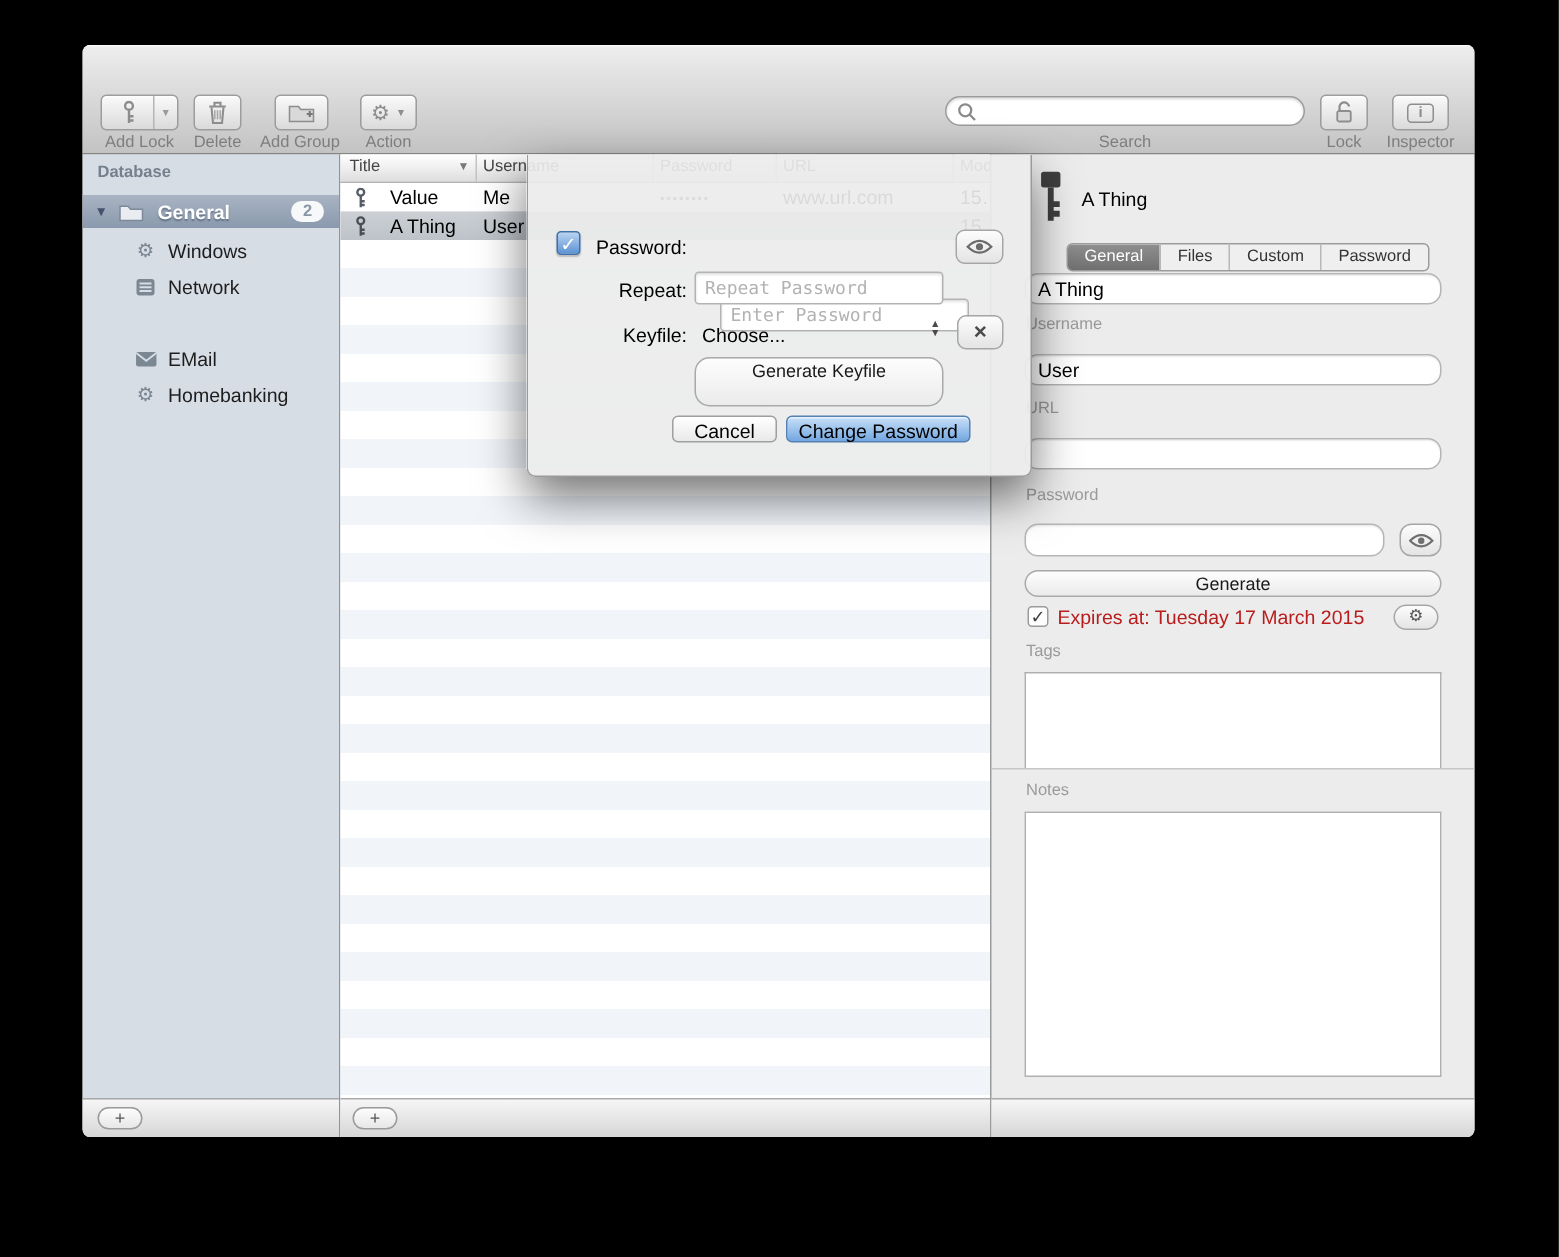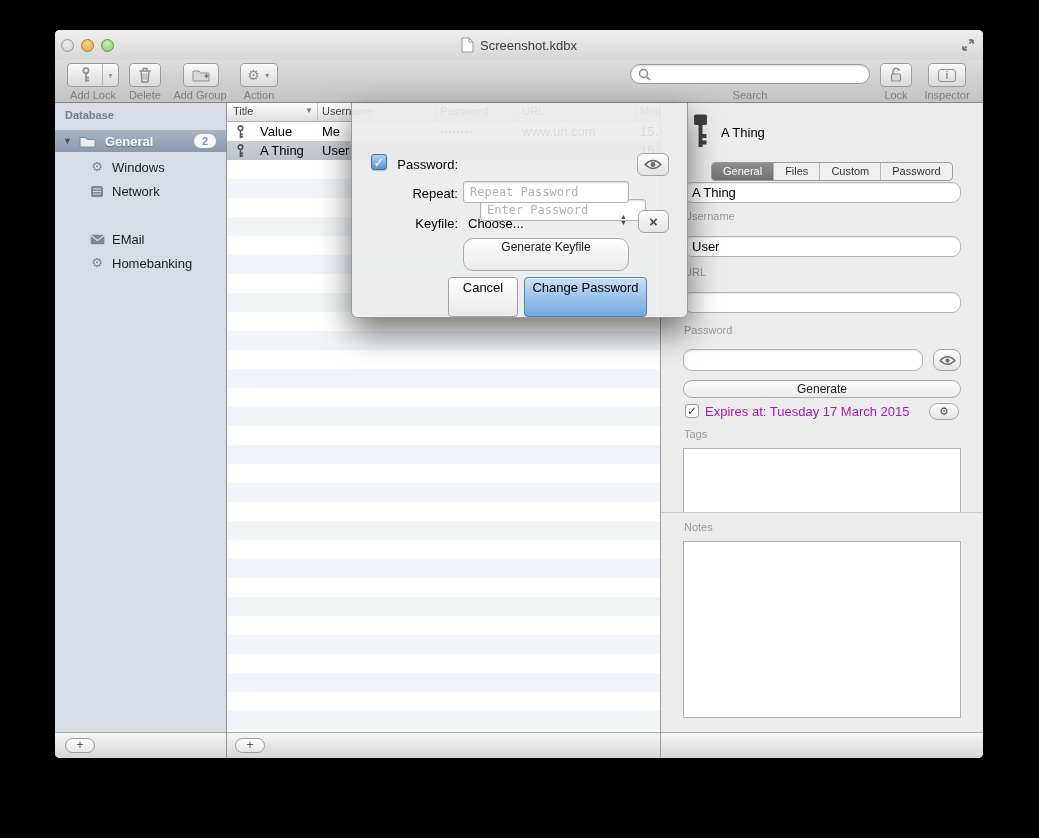--- a/index.html
+++ b/index.html
@@ -94,50 +94,33 @@
 
   
   .sheet{position:absolute;left:296px;top:73px;width:337px;height:215px;background:rgba(236,236,236,.92);
     border:1px solid rgba(110,110,110,.65);border-top:none;border-radius:0 0 6px 6px;
     box-shadow:0 14px 32px rgba(0,0,0,.55);}
   .dlg-label{position:absolute;width:66px;text-align:right;font-size:13px;color:#000;}
   .dlg-field{position:absolute;width:166px;height:22px;border:1px solid #b3b3b3;border-radius:3px;background:#fff;
     box-shadow:inset 0 1px 2px rgba(0,0,0,.15);font-size:12px;padding:0 6px;outline:none;color:#000;}
   .dlg-field::placeholder,.mono-ph::placeholder{color:#b2b2b2;font-family:"DejaVu Sans Mono",monospace;font-size:12px;}
   .stepper{position:absolute;display:flex;flex-direction:column;align-items:center;color:#4a4a4a;font-size:7px;line-height:6px;}
-  .dlg-btn{position:absolute;height:40px;border:1px solid #9f9f9f;border-radius:4px;
+  .dlg-btn{position:absolute;height:18px;border:1px solid #9f9f9f;border-radius:4px;
     background:linear-gradient(#ffffff,#e9e9e9);font-size:13px;color:#000;text-align:center;line-height:20px;}
   .dlg-btn.primary{background:linear-gradient(#c8e0f8,#74a7e0);border-color:#5480b2;box-shadow:inset 0 1px 0 rgba(255,255,255,.6);}
   .popup-text{position:absolute;font-size:13px;color:#000;}
 </style>
 </head>
 <body>
 
 <div id="stage">
   <div id="window">
 
     <div class="chrome-top"></div>
 
-    <div class="titlebar">
-      <span class="tl close"></span>
-      <span class="tl min"></span>
-      <span class="tl zoom"></span>
-      <span class="doc-icon">
-        <svg width="13" height="16" viewBox="0 0 13 16">
-            <path d="M1 1 h7 l4 4 v10 h-11 z" fill="#fdfdfd" stroke="#9a9a9a"></path>
-            <path d="M8 1 v4 h4" fill="none" stroke="#9a9a9a"></path>
-          </svg>
-      </span>
-      <span class="win-title">Screenshot.kdbx</span>
-      <span class="fullscreen">
-        <svg width="16" height="16" viewBox="0 0 16 16">
-            <path d="M9.5 6.5 L13 3 M13 3 h-4 M13 3 v4 M6.5 9.5 L3 13 M3 13 h4 M3 13 v-4" stroke="#6f6f6f" stroke-width="1.6" fill="none"></path>
-          </svg>
-      </span>
-    </div>
 
     <div class="toolbar">
       <div class="tb-btn" style="left:12px;width:52px;">
         <span class="keyglyph" style="margin-right:14px;">
           <svg width="10" height="16" viewBox="0 0 10 16">
               <circle cx="5" cy="3.6" r="2.6" fill="none" stroke="#8d8d8d" stroke-width="1.6"></circle>
               <path d="M5 6.4 V15 M5 10.5 h3 M5 13.3 h3" stroke="#8d8d8d" stroke-width="1.6" fill="none"></path>
             </svg>
         </span>
         <span class="tb-split">▼</span>
@@ -322,21 +305,21 @@
             <svg width="17" height="11" viewBox="0 0 24 14">
                 <path d="M1.5 7 Q12 -3.5 22.5 7 Q12 17.5 1.5 7 Z" fill="none" stroke="#6f6f6f" stroke-width="2"></path>
                 <circle cx="12" cy="7" r="3" fill="#6f6f6f"></circle>
               </svg>
           </span>
         </span>
 
         <div class="pill-btn" style="left:22px;top:277px;width:278px;height:18px;line-height:16px;">Generate</div>
 
         <span class="checkbox checked" style="position:absolute;left:24px;top:301px;"></span>
-        <span style="position:absolute;left:44px;top:301px;font-size:13px;color:#a21caf;">Expires at: Tuesday 17 March 2015</span>
+        <span style="position:absolute;left:44px;top:301px;font-size:13px;color:#b91c1c;">Expires at: Tuesday 17 March 2015</span>
         <span class="icon-btn" style="left:268px;top:300px;width:30px;height:17px;border-radius:9px;">
           <span style="font-size:11px;color:#555;line-height:1;">⚙</span>
         </span>
 
         <span class="insp-label" style="top:325px;">Tags</span>
         <textarea class="textbox" style="top: 345px; height: 64px; border-bottom: none;"></textarea>
 
         <div class="section-div" style="top:409px;"></div>
 
         <span class="insp-label" style="top:418px;">Notes</span>

